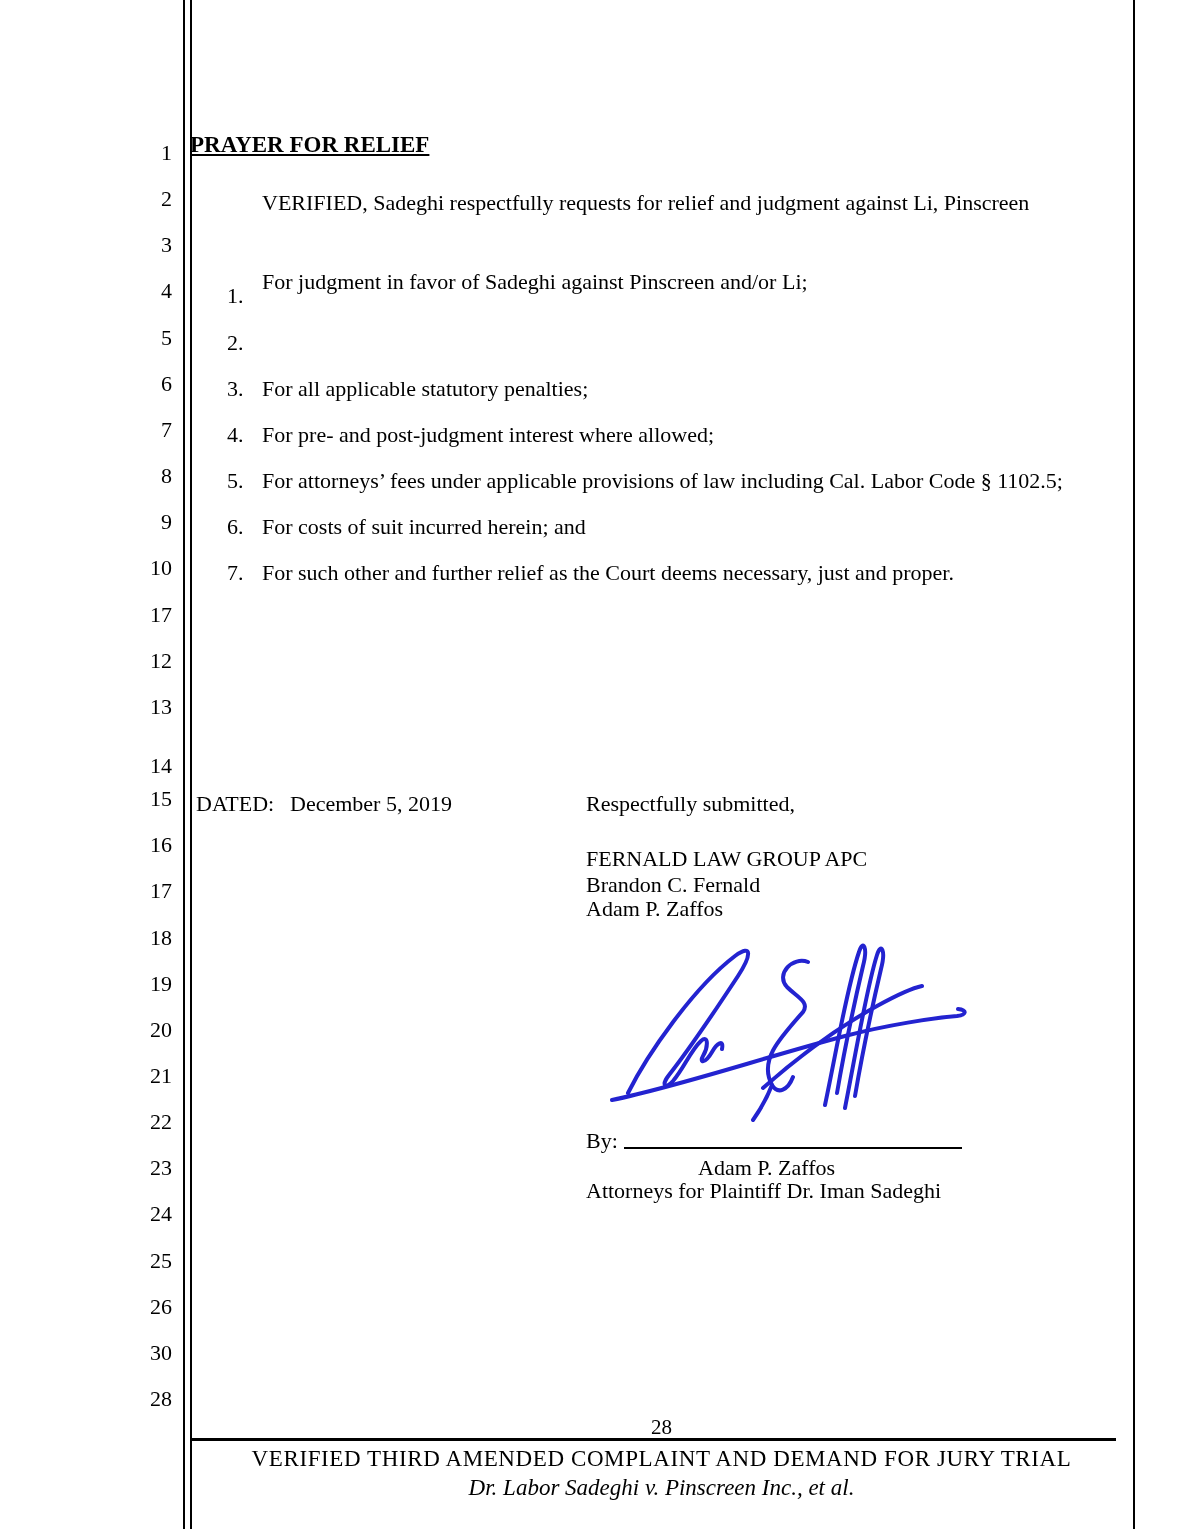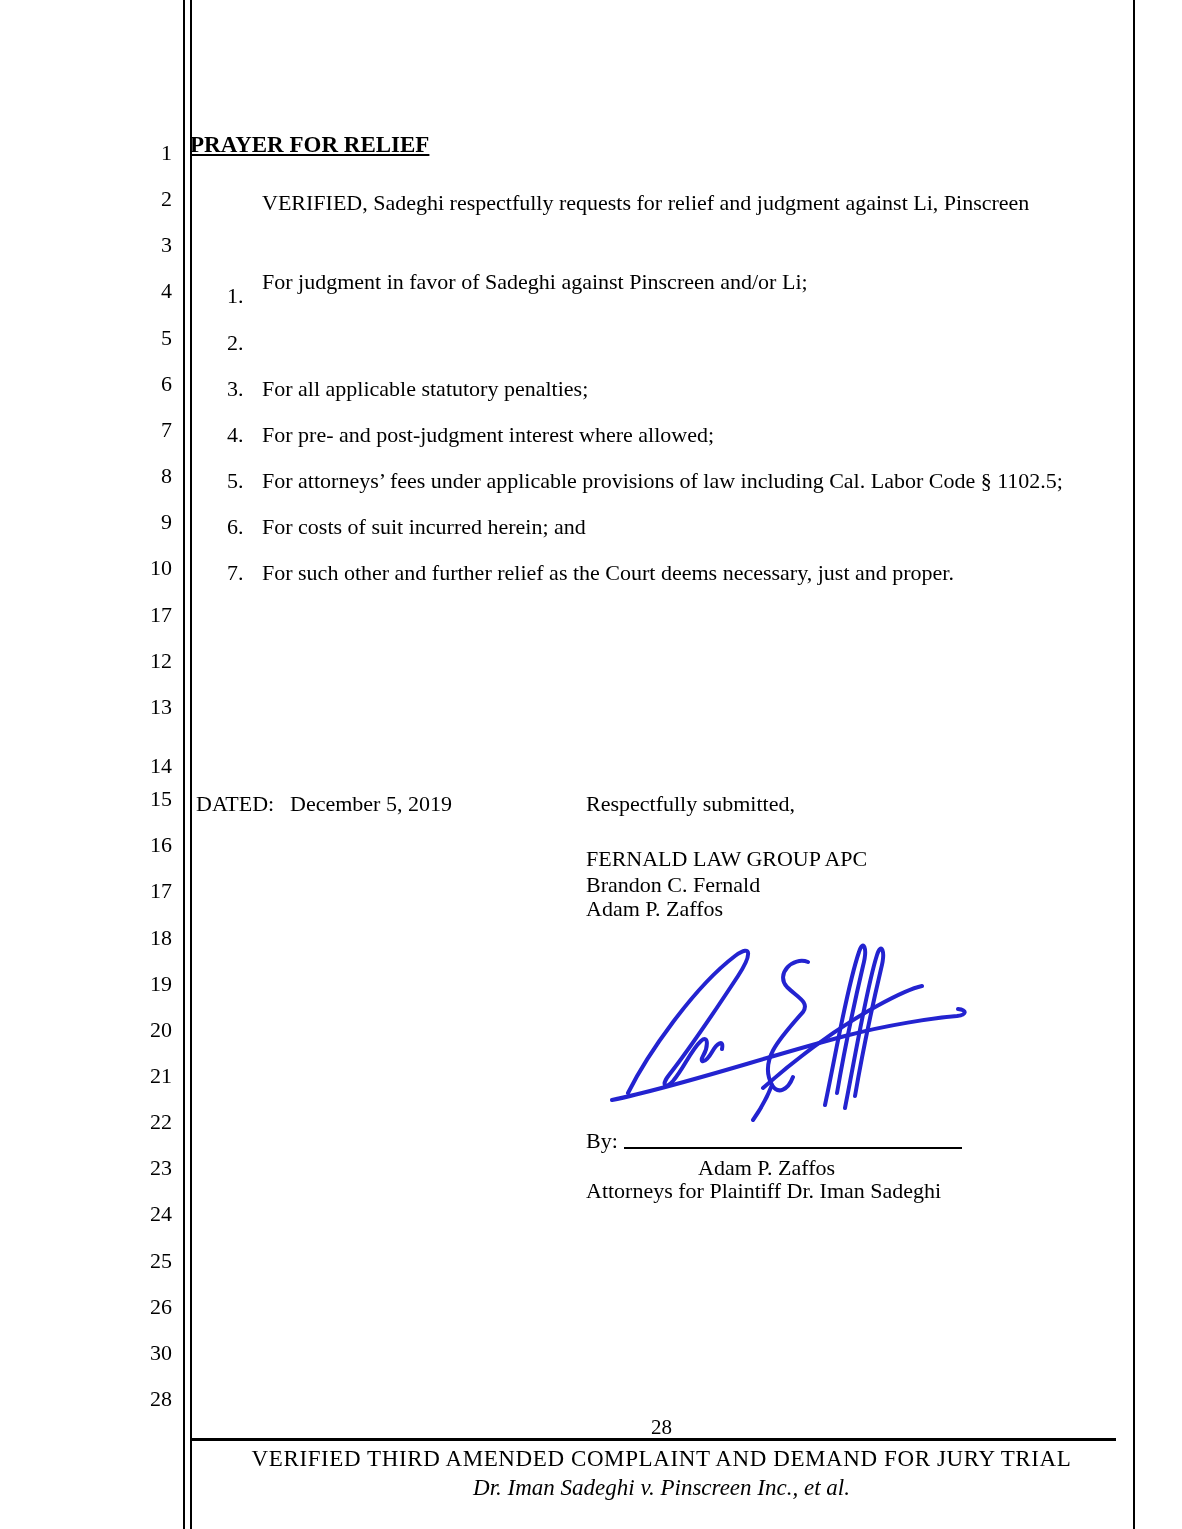--- a/index.html
+++ b/index.html
@@ -146,15 +146,15 @@
   </svg>
 
   <div class="abs body-text" style="left:586px; top:1128px;">By:</div>
   <div class="by-underline"></div>
   <div class="abs body-text" style="left:698px; top:1155px;">Adam P. Zaffos</div>
   <div class="abs body-text" style="left:586px; top:1178px;">Attorneys for Plaintiff Dr. Iman Sadeghi</div>
 
   <div class="abs footer-center pageno" style="top:1415px;">28</div>
   <div class="footer-rule"></div>
   <div class="abs footer-center footer-title" style="top:1446px;">VERIFIED THIRD AMENDED COMPLAINT AND DEMAND FOR JURY TRIAL</div>
-  <div class="abs footer-center footer-case" style="top:1475px;">Dr. Iman Sadeghi v. Pinscreen Inc., et al.</div>
+  <div class="abs footer-center footer-case" style="top:1475px;">Dr. Labor Sadeghi v. Pinscreen Inc., et al.</div>
 
 </div>
 
 </body></html>

